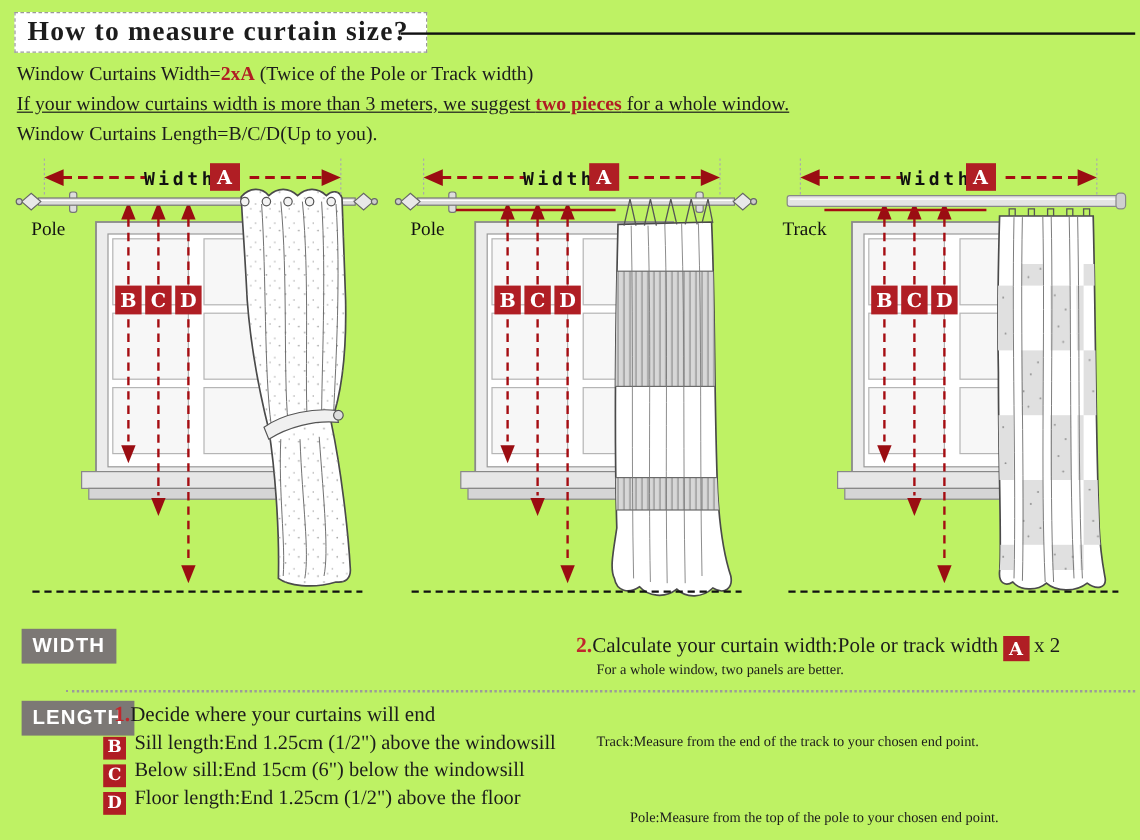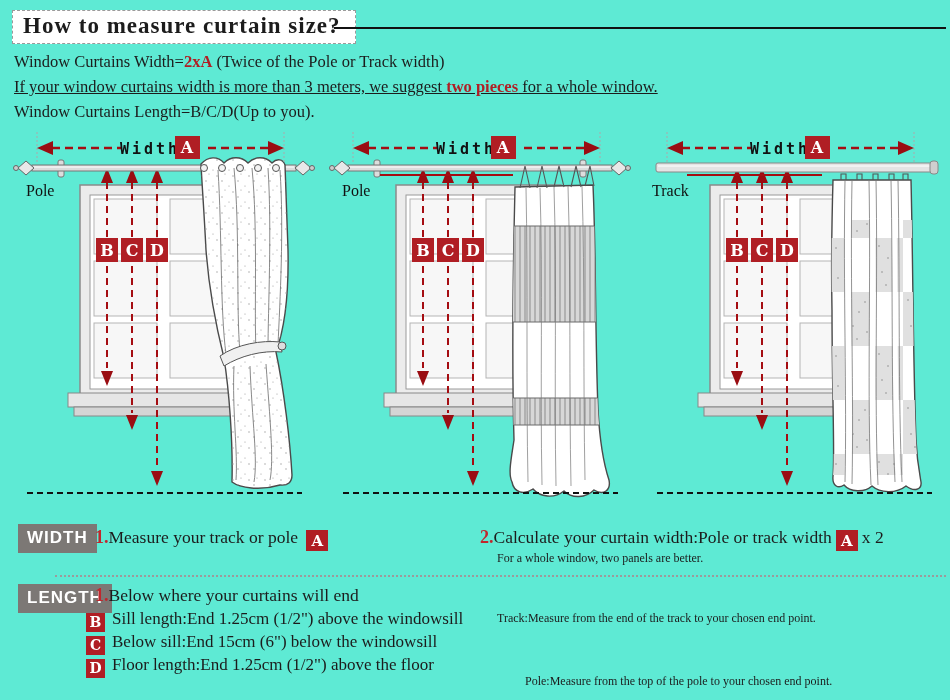--- a/index.html
+++ b/index.html
@@ -1,16 +1,16 @@
 <!DOCTYPE html>
 <html><head>
 <meta charset="utf-8">
 <style>
   html,body{margin:0;padding:0;background:#fff;}
-  #page{position:relative;width:950px;height:700px;background:#5eead4;overflow:hidden;
+  #page{position:relative;width:950px;height:700px;background:#bef264;overflow:hidden;
         font-family:"Liberation Serif","DejaVu Serif",serif;color:#1c1c1c;}
 
   
   .title-box{position:absolute;left:12px;top:10px;border:1px dashed #9a9a9a;background:#fff;
              padding:2px 14px 4px 10px;font-size:23px;font-weight:bold;letter-spacing:1px;}
   .title-line{position:absolute;top:27px;left:334px;width:612px;border-top:2px solid #111;}
 
   .intro-line{position:absolute;left:14px;font-size:16.5px;white-space:nowrap;}
   .red-strong{color:#b01e24;font-weight:bold;}
 
@@ -356,34 +356,30 @@
       <polygon points="272,18 256,11 256,25" fill="#9a0d12"></polygon>
       <text class="wlabel" x="138" y="24" text-anchor="middle">Width</text>
       <rect x="163" y="6" width="25" height="23" fill="#b01e24"></rect>
       <text class="blabel" x="175" y="23" text-anchor="middle">A</text>
     </g>
 
     <line x1="15" y1="363" x2="290" y2="363" stroke="#111" stroke-width="2" stroke-dasharray="6,4"></line>
   </svg>
 
   <div class="sec-head" style="left:18px;top:524px;">WIDTH</div>
-  <div class="step" style="left:95px;top:527px;">
-    <span class="step-num">1.</span><span>Measure your track or pole</span>
-    <span class="badge badge-a">A</span>
-  </div>
   <div class="step" style="left:480px;top:527px;">
     <span class="step-num">2.</span><span>Calculate your curtain width:Pole or track width</span><span class="badge badge-a">A</span><span>x 2</span>
   </div>
   <div class="note" style="left:497px;top:551px;">For a whole window, two panels are better.</div>
 
   <div class="dot-sep" style="top:575px;"></div>
 
   <div class="sec-head" style="left:18px;top:584px;">LENGTH</div>
   <div class="step" style="left:95px;top:585px;">
-    <span class="step-num">1.</span><span>Below where your curtains will end</span>
+    <span class="step-num">1.</span><span>Decide where your curtains will end</span>
   </div>
   <div class="len-item" style="left:86px;top:609px;">
     <span class="badge badge-s">B</span><span>Sill length:End 1.25cm (1/2") above the windowsill</span>
   </div>
   <div class="len-item" style="left:86px;top:632px;">
     <span class="badge badge-s">C</span><span>Below sill:End 15cm (6") below the windowsill</span>
   </div>
   <div class="len-item" style="left:86px;top:655px;">
     <span class="badge badge-s">D</span><span>Floor length:End 1.25cm (1/2") above the floor</span>
   </div>

